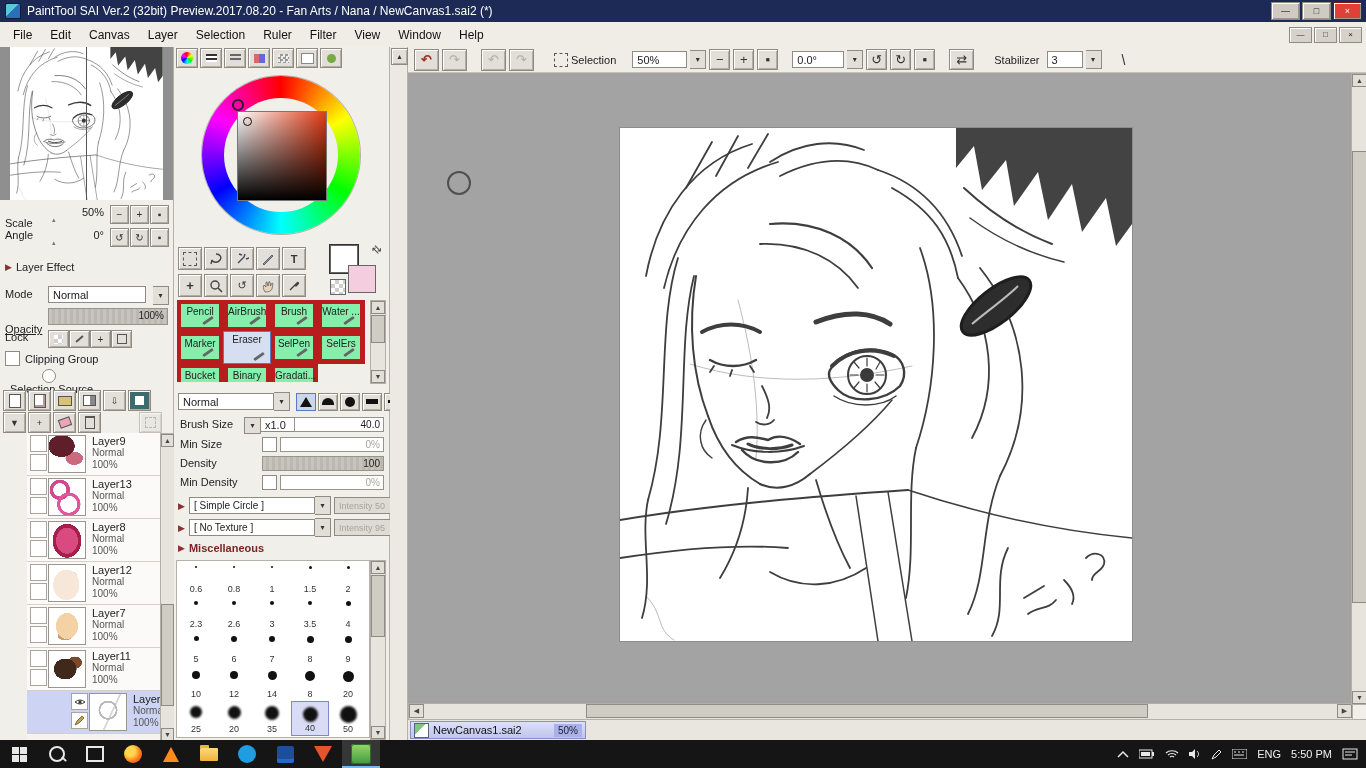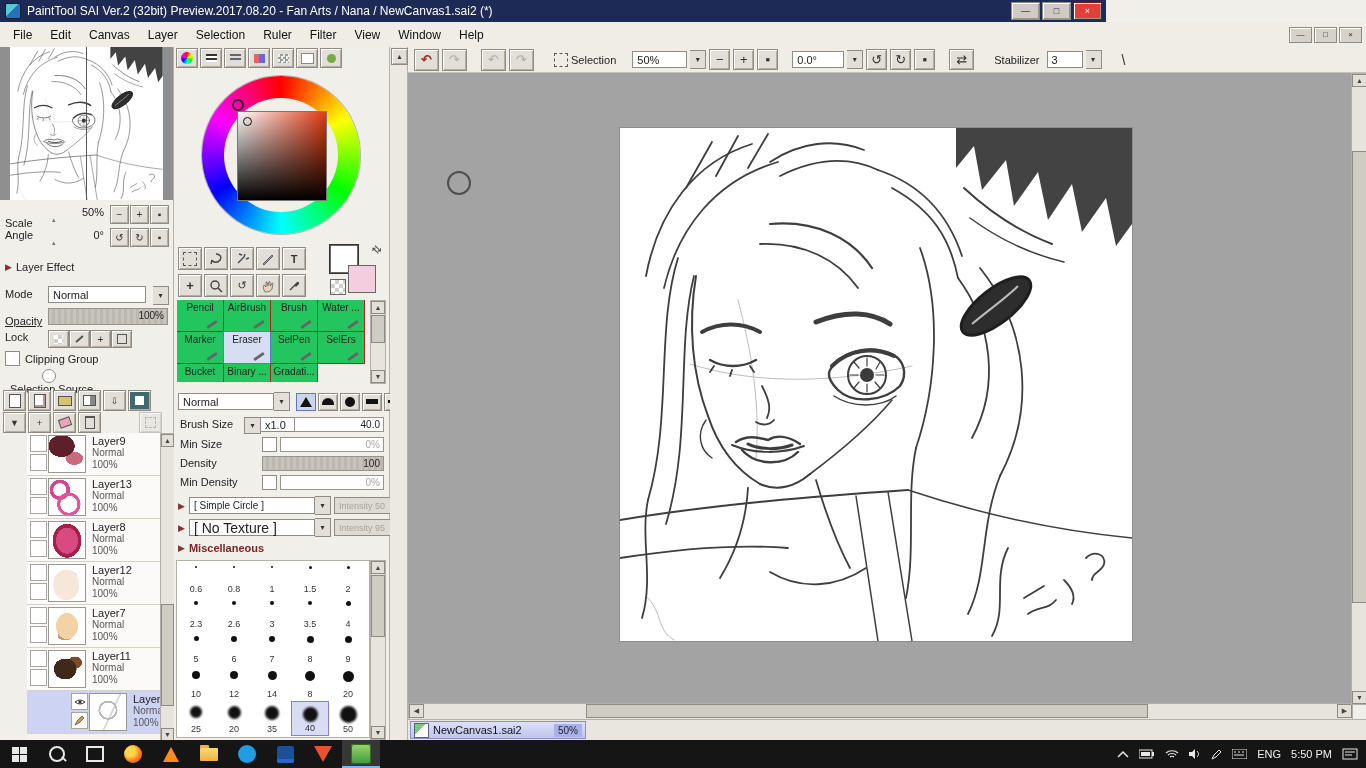--- a/index.html
+++ b/index.html
@@ -3,21 +3,21 @@
 <meta charset="utf-8">
 <style>
   html,body{margin:0;padding:0;background:#444;}
   #app{position:relative;width:1366px;height:768px;overflow:hidden;
        font-family:"Liberation Sans",sans-serif;font-size:11px;color:#222;
        background:#f0efea;user-select:none;}
   .abs{position:absolute;}
   .flex{display:flex;align-items:center;}
 
   
-  .titlebar{left:0;top:0;width:1106px;height:22px;background:#1d2a56;display:flex;align-items:center;}
+  .titlebar{left:0;top:0;width:1366px;height:22px;background:#1d2a56;display:flex;align-items:center;}
   .app-icon{width:14px;height:14px;margin-left:5px;border-radius:2px;
             background:linear-gradient(135deg,#58c7d8 0 45%,#2b6fb8 46%);border:1px solid #0d1b3a;}
   .title-text{color:#fff;font-size:12px;margin-left:6px;white-space:nowrap;}
   .tb-btns{margin-left:auto;margin-right:4px;display:flex;gap:2px;}
   .tb-btn{width:27px;height:16px;background:#cfcbc3;border:1px solid #8f8b83;
           box-shadow:inset 1px 1px #fff,inset -1px -1px #9b978f;
           display:flex;align-items:center;justify-content:center;font-size:9px;color:#222;}
   .tb-btn.close{background:#e04038;color:#fff;border-color:#7a1410;}
 
   
@@ -76,21 +76,21 @@
   .mid-panel{left:174px;top:47px;width:216px;height:693px;background:#f0efea;border-right:1px solid #b5b1a8;box-sizing:border-box;}
   .wheel{position:absolute;left:28px;top:29px;width:158px;height:158px;border-radius:50%;
          background:conic-gradient(#f00,#ff0 60deg,#0f0 120deg,#0ff 180deg,#00f 240deg,#f0f 300deg,#f00 360deg);
          box-shadow:0 0 0 1px #b5b1a8;}
   .wheel-hole{position:absolute;left:22px;top:22px;width:114px;height:114px;border-radius:50%;background:#f0efea;}
   .sv-square{position:absolute;left:35px;top:35px;width:88px;height:88px;border:1px solid #777;
              background:linear-gradient(to bottom,rgba(0,0,0,0),#000),linear-gradient(to right,#fff,#e03a14);}
   .ring-cursor{position:absolute;left:30px;top:23px;width:8px;height:8px;border:2px solid #222;border-radius:50%;}
   .sv-cursor{position:absolute;left:5px;top:5px;width:7px;height:7px;border:1.5px solid #111;border-radius:50%;}
   .tool-btn{width:22px;height:21px;font-size:11px;}
-  .tool-cell{width:48px;height:33px;background:#22c55e;border:1px solid #b91c1c;margin:-1px 0 0 -1px;
+  .tool-cell{width:48px;height:33px;background:#86efac;border:5px solid #b91c1c;margin:-1px 0 0 -1px;
              position:relative;text-align:center;box-sizing:border-box;}
   .tool-cell.sel{background:#d6def2;border:1px solid #5b79c9;z-index:2;}
   .tc-label{display:block;margin-top:2px;font-size:10px;color:#222;}
   .tc-pen{position:absolute;right:5px;bottom:5px;width:12px;height:3px;background:#666;transform:rotate(-35deg);border-radius:1px;}
   .tipbtn{width:18px;height:16px;}
   .tip-tri{width:0;height:0;border-left:6px solid transparent;border-right:6px solid transparent;border-bottom:10px solid #111;}
   .tip-dome{width:12px;height:7px;background:#111;border-radius:6px 6px 0 0;}
   .tip-round{width:10px;height:10px;background:#111;border-radius:50%;}
   .tip-bar{width:12px;height:5px;background:#111;}
   .tip-flat{width:13px;height:3px;background:#111;}
@@ -329,21 +329,21 @@
       <span class="abs lbl" style="left:5px;top:3px;">Mode</span>
       <div class="abs field" style="left:48px;top:1px;width:88px;height:15px;">
           <span>Normal</span>
         </div>
       <div class="abs ddarrow" style="left:152px;top:1px;height:17px;left:153px;">
           <span>▾</span>
         </div>
     </div>
 
     <div class="abs" style="left:0;top:260px;width:173px;height:20px;">
-      <span class="abs lbl" style="left:5px;top:8px;text-decoration:underline;">Opacity</span>
+      <span class="abs lbl" style="left:5px;top:16px;text-decoration:underline;">Opacity</span>
       <div class="abs slider" style="left:48px;top:1px;width:118px;height:15px;">
         <div class="fill"></div>
           <span class="val">100%</span>
       </div>
     </div>
 
     <div class="abs" style="left:0;top:282px;width:173px;height:20px;">
       <span class="abs lbl" style="left:5px;top:2px;">Lock</span>
       <div class="abs btn" style="left:48px;top:1px;width:19px;height:16px;">
           <div class="checker" style="width:9px;height:9px;"></div>
@@ -714,21 +714,21 @@
       <div class="ddarrow" style="height:17px;">
           <span>▾</span>
         </div>
       <div class="field" style="width:48px;height:15px;margin-left:3px;background:#dedbd4;color:#a8a49c;font-size:9px;">
           <span>Intensity 50</span>
         </div>
     </div>
 
     <div class="abs flex" style="left:4px;top:471px;">
       <span class="sect-arrow">▶</span>
-      <div class="field" style="width:116px;height:15px;font-size:14px;">
+      <div class="field" style="width:116px;height:15px;font-size:10px;">
           <span>[ No Texture ]</span>
         </div>
       <div class="ddarrow" style="height:17px;">
           <span>▾</span>
         </div>
       <div class="field" style="width:48px;height:15px;margin-left:3px;background:#dedbd4;color:#a8a49c;font-size:9px;">
           <span>Intensity 95</span>
         </div>
     </div>
 

